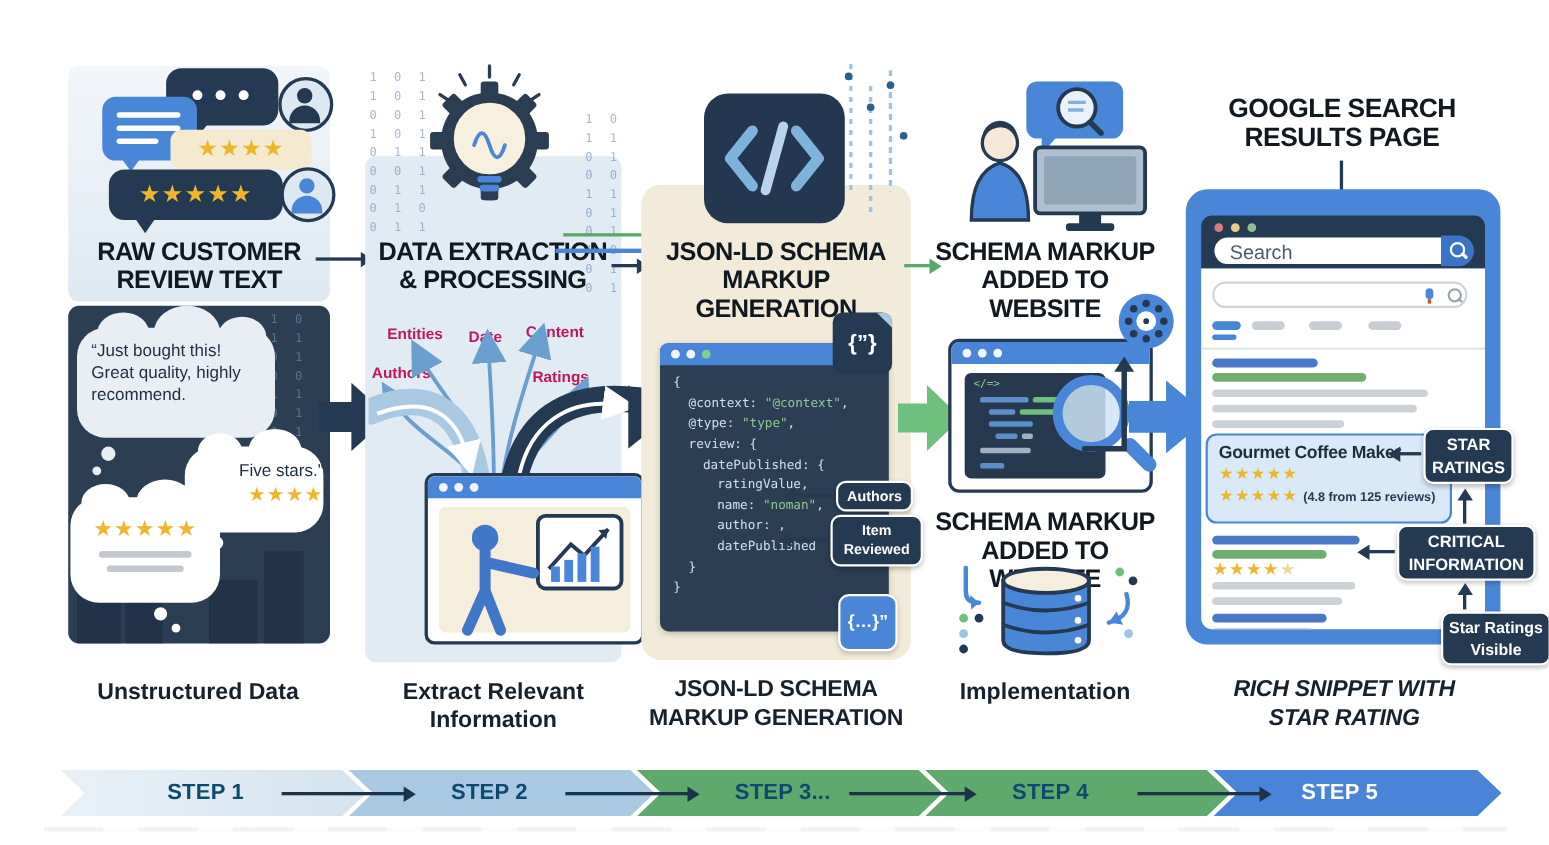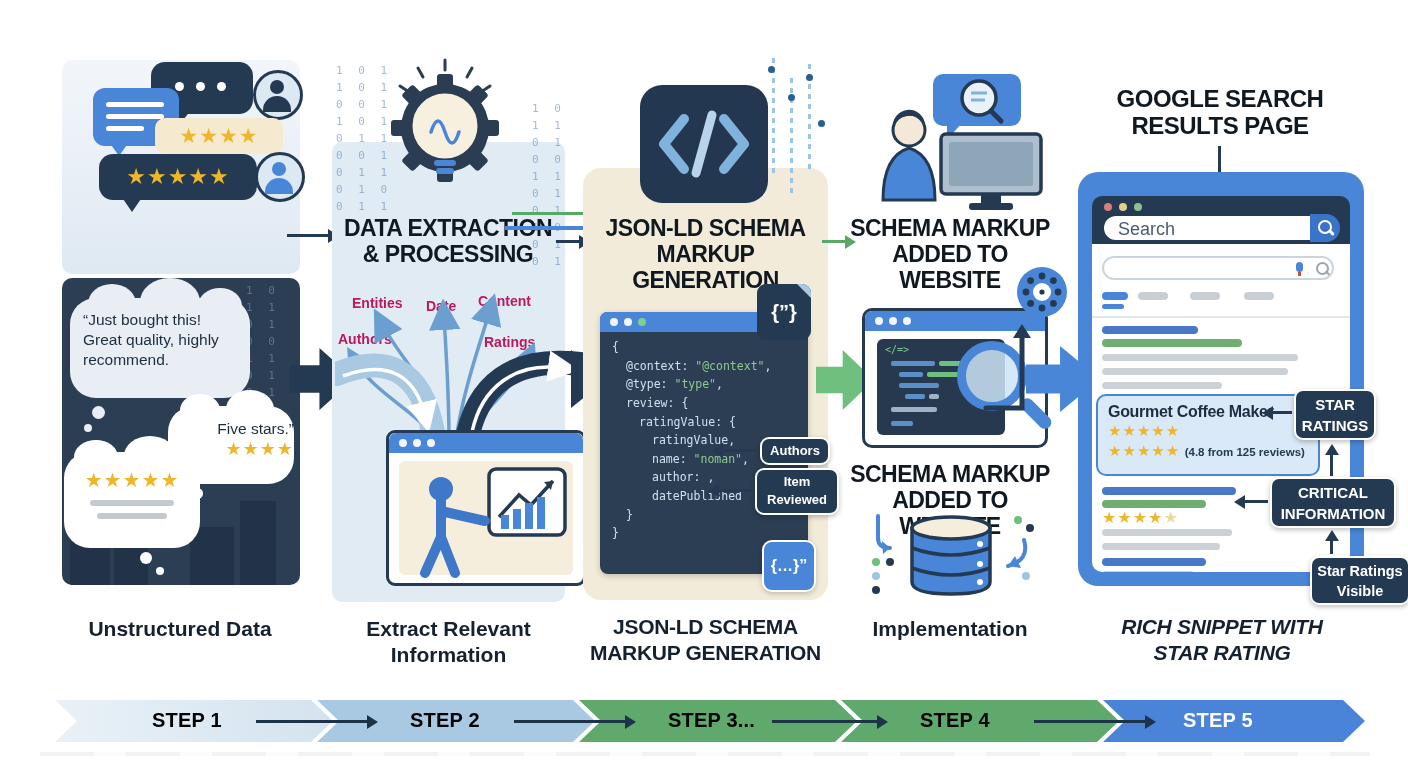--- a/index.html
+++ b/index.html
@@ -23,21 +23,21 @@
   .tarrow-u::before{content:"";position:absolute;left:-8px;top:-11px;border:7px solid transparent;border-bottom:11px solid currentColor;}
   .blockarrow{clip-path:polygon(0 28%,46% 28%,46% 0,100% 50%,46% 100%,46% 72%,0 72%);}
   
   .winbar{position:absolute;left:0;top:0;right:0;height:20px;background:#4a86d8;border-radius:7px 7px 0 0;}
   .dot{position:absolute;top:6px;width:8px;height:8px;border-radius:50%;background:#f2f6fa;}
   .callout{position:absolute;background:#243a52;border:2px solid #fff;border-radius:9px;
            color:#fff;font-weight:bold;text-align:center;box-shadow:0 2px 5px rgba(0,0,0,.25);}
   .gbar{position:absolute;height:8px;border-radius:4px;}
   .chev{position:absolute;top:700px;height:42px;
         clip-path:polygon(0 0,calc(100% - 22px) 0,100% 50%,calc(100% - 22px) 100%,0 100%,22px 50%);}
-  .chevlabel{position:absolute;top:709px;font-weight:bold;font-size:20px;color:#000000;letter-spacing:0.2px;}
+  .chevlabel{position:absolute;top:709px;font-weight:bold;font-size:20px;color:#0c4a6e;letter-spacing:0.2px;}
   .cloud{position:absolute;border-radius:26px;}
   .cloud .bump{position:absolute;border-radius:50%;background:inherit;}
   .tagl{position:absolute;font-weight:bold;font-size:14px;color:#be185d;}
   .code{font-family:"DejaVu Sans Mono",monospace;font-size:11.5px;line-height:1.62;color:#cfe0ee;white-space:nowrap;}
   .code .str{color:#8fc98f;}
   .ind1{padding-left:14px}.ind2{padding-left:27px}.ind3{padding-left:40px}
 </style>
 </head>
 <body>
 
@@ -68,20 +68,24 @@
     <div class="abs" style="left:14px;top:92px;width:158px;height:46px;background:#243a52;border-radius:14px;text-align:center;">
       <span class="stars" style="font-size:22px;line-height:46px;">★★★★★</span>
       <span class="abs" style="left:22px;top:42px;width:0;height:0;border:11px solid transparent;border-top:16px solid #243a52;"></span>
     </div>
     <div class="abs" style="left:170px;top:90px;width:44px;height:44px;border-radius:50%;background:#dce8f2;border:3px solid #243a52;">
       <span class="abs" style="left:14px;top:7px;width:14px;height:14px;border-radius:50%;background:#4a86d8;"></span>
       <span class="abs" style="left:7px;top:23px;width:28px;height:16px;border-radius:14px 14px 0 0;background:#4a86d8;"></span>
     </div>
   </div>
 
+  <div class="abs h" style="left:62px;top:216px;width:238px;">
+    <div>RAW CUSTOMER</div>
+    <div>REVIEW TEXT</div>
+  </div>
 
   <div class="abs" style="left:62px;top:278px;width:238px;height:307px;background:#2b3e54;border-radius:10px;overflow:hidden;">
     <div class="bin dark abs" style="right:2px;top:4px;width:52px;height:200px;">1 0 1 1 0 1 0 0 1 1 0 1 0 1 1 0 0 1 0 1 1 0 1 0 0 1 1 0 1 0 1 1 0 0 1 0 1 1 0 1</div>
     <div class="abs" style="left:8px;bottom:0;width:40px;height:70px;background:#223349;"></div>
     <div class="abs" style="left:52px;bottom:0;width:34px;height:46px;background:#223349;"></div>
     <div class="abs" style="left:128px;bottom:0;width:44px;height:58px;background:#223349;"></div>
     <div class="abs" style="left:178px;bottom:0;width:36px;height:84px;background:#223349;"></div>
 
     <div class="cloud" style="left:8px;top:20px;width:180px;height:100px;background:#e9eef4;">
       <span class="bump" style="left:18px;top:-14px;width:48px;height:40px;"></span>
@@ -266,21 +270,21 @@
     <div class="winbar">
       <span class="dot" style="left:10px;"></span>
         <span class="dot" style="left:24px;"></span>
       <span class="dot" style="left:38px;background:#7fd08f;"></span>
     </div>
     <div class="code" style="position:absolute;left:12px;top:26px;right:4px;">
       <div><span>{</span></div>
       <div class="ind1"><span>@context: </span><span class="str">"@context"</span><span>,</span></div>
       <div class="ind1"><span>@type: </span><span class="str">"type"</span><span>,</span></div>
       <div class="ind1"><span>review: {</span></div>
-      <div class="ind2"><span>ratingValue: {</span></div>
+      <div class="ind2"><span>datePublished: {</span></div>
       <div class="ind3"><span>ratingValue,</span></div>
       <div class="ind3"><span>name: </span><span class="str">"noman"</span><span>,</span></div>
       <div class="ind3"><span>author: ,</span></div>
       <div class="ind3"><span>datePublished</span></div>
       <div class="ind1"><span>}</span></div>
       <div><span>}</span></div>
     </div>
   </div>
 
   <div class="abs" style="left:757px;top:284px;width:54px;height:56px;background:#243a52;border-radius:9px;text-align:center;">

